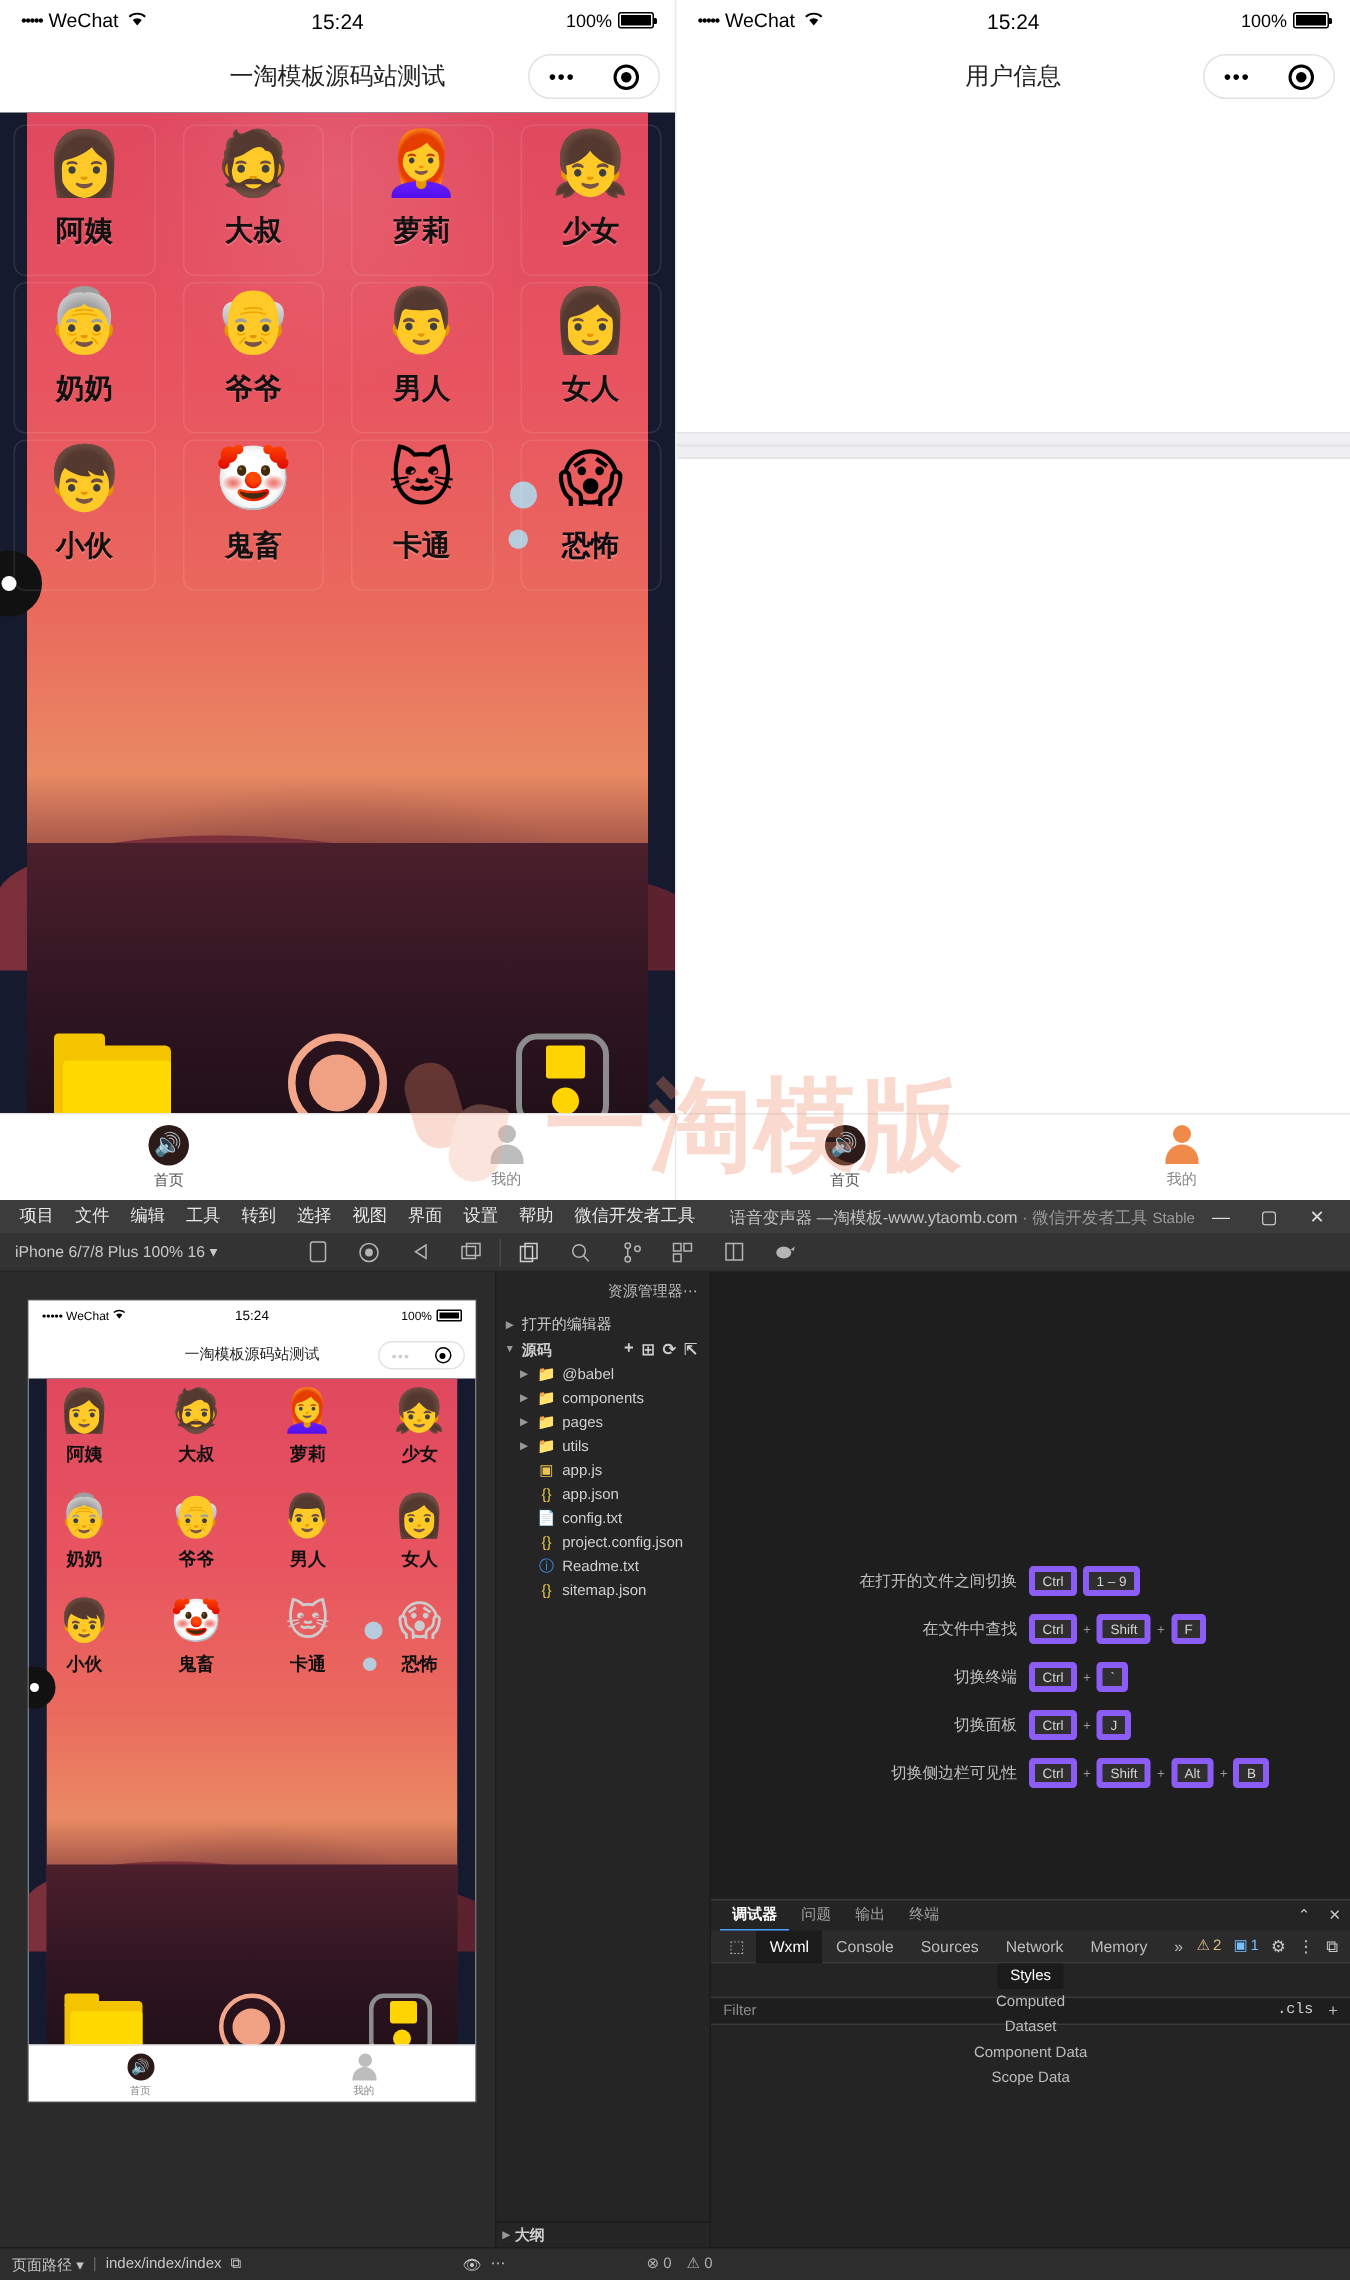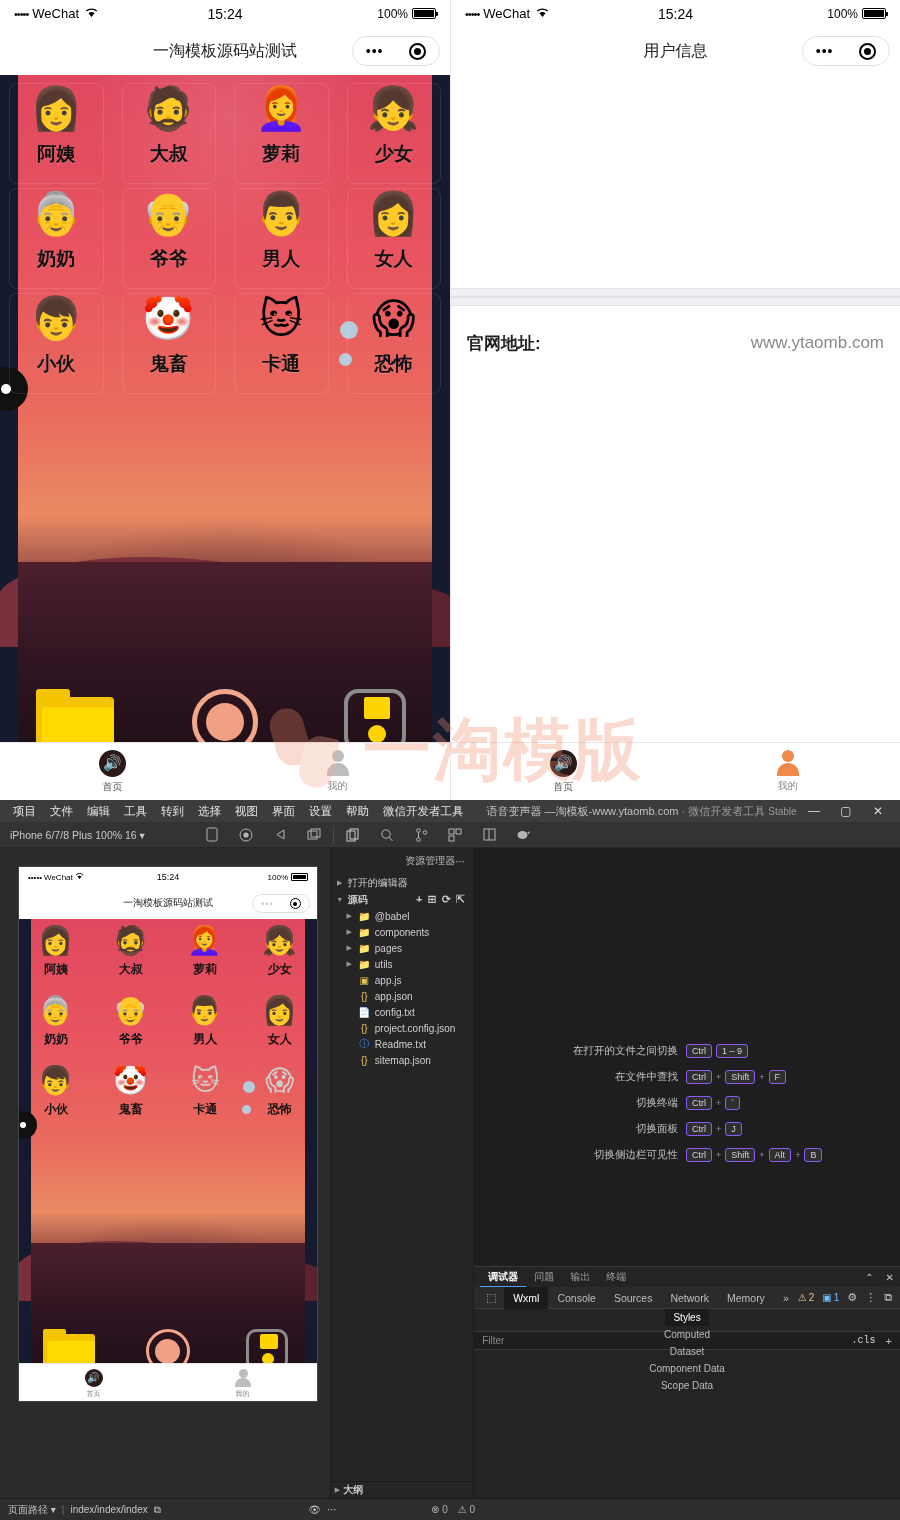--- a/index.html
+++ b/index.html
@@ -187,21 +187,21 @@
   .fico { width:13px; text-align:center; font-size:10px; }
   .exp-foot { position:absolute; left:0; right:0; bottom:0; height:17px; background:#252526; display:flex; align-items:center; gap:3px; padding:0 4px; font-size:10px; color:#cccccc; font-weight:700; border-top:1px solid #1b1b1b; }
 
   
   .editor-area { flex:1; background:#1e1e1e; position:relative; display:flex; flex-direction:column; }
   .editor-blank { flex:1; position:relative; }
   .shortcuts { position:absolute; left:0; right:0; top:196px; display:flex; flex-direction:column; gap:12px; align-items:center; }
   .sc-row { display:flex; align-items:center; gap:8px; width:100%; justify-content:center; }
   .sc-label { width:140px; text-align:right; font-size:10.5px; color:#c0c0c0; }
   .sc-keys { width:150px; display:flex; align-items:center; gap:4px; font-size:9px; color:#bbb; }
-  .kbd { background:#2f2f2f; border:1px solid #8b5cf6; border-radius:3px; padding:1px 5px; font-size:9px; color:#d4d4d4; font-family:"Liberation Sans",sans-serif; }
+  .kbd { background:#2f2f2f; border:4px solid #8b5cf6; border-radius:3px; padding:1px 5px; font-size:9px; color:#d4d4d4; font-family:"Liberation Sans",sans-serif; }
   .plus { color:#999; font-size:9px; }
 
   .devpanel { height:232px; background:#242424; border-top:1px solid #3a3a3a; }
   .dev-tabs { height:20px; display:flex; align-items:center; padding:0 6px; gap:0; position:relative; }
   .dev-tab { padding:0 8px; font-size:10px; color:#a0a0a0; height:20px; line-height:20px; }
   .dev-tab.active { color:#ffffff; border-bottom:1px solid #4a9eff; font-weight:700; }
   .dev-ctrl { position:absolute; right:6px; top:0; display:flex; gap:12px; color:#c8c8c8; font-size:10px; height:20px; align-items:center; }
   .dt-row { height:22px; background:#2b2b2b; display:flex; align-items:center; padding:0 4px; border-bottom:1px solid #3a3a3a; }
   .dt-ic { width:26px; display:flex; align-items:center; justify-content:center; color:#b5b5b5; font-size:11px; }
   .dt-tab { padding:0 9px; height:22px; line-height:22px; font-size:10.5px; color:#bdbdbd; }
@@ -405,24 +405,20 @@
           <span class="cap-target">
               <i></i>
             </span>
         </div>
       </div>
 
       <div class="ui-body">
         <div class="ui-gap"></div>
         <div class="ui-divider"></div>
         <div class="ui-divider"></div>
-        <div class="ui-row">
-          <span class="ui-label">官网地址:</span>
-          <span class="ui-value">www.ytaomb.com</span>
-        </div>
 
         <div class="tabbar">
           <div class="tabitem active">
             <div class="spk">🔊</div>
             <div class="tl">首页</div>
           </div>
           <div class="tabitem">
             <div class="usr orange">
                 <span class="head"></span>
                 <span class="body"></span>

